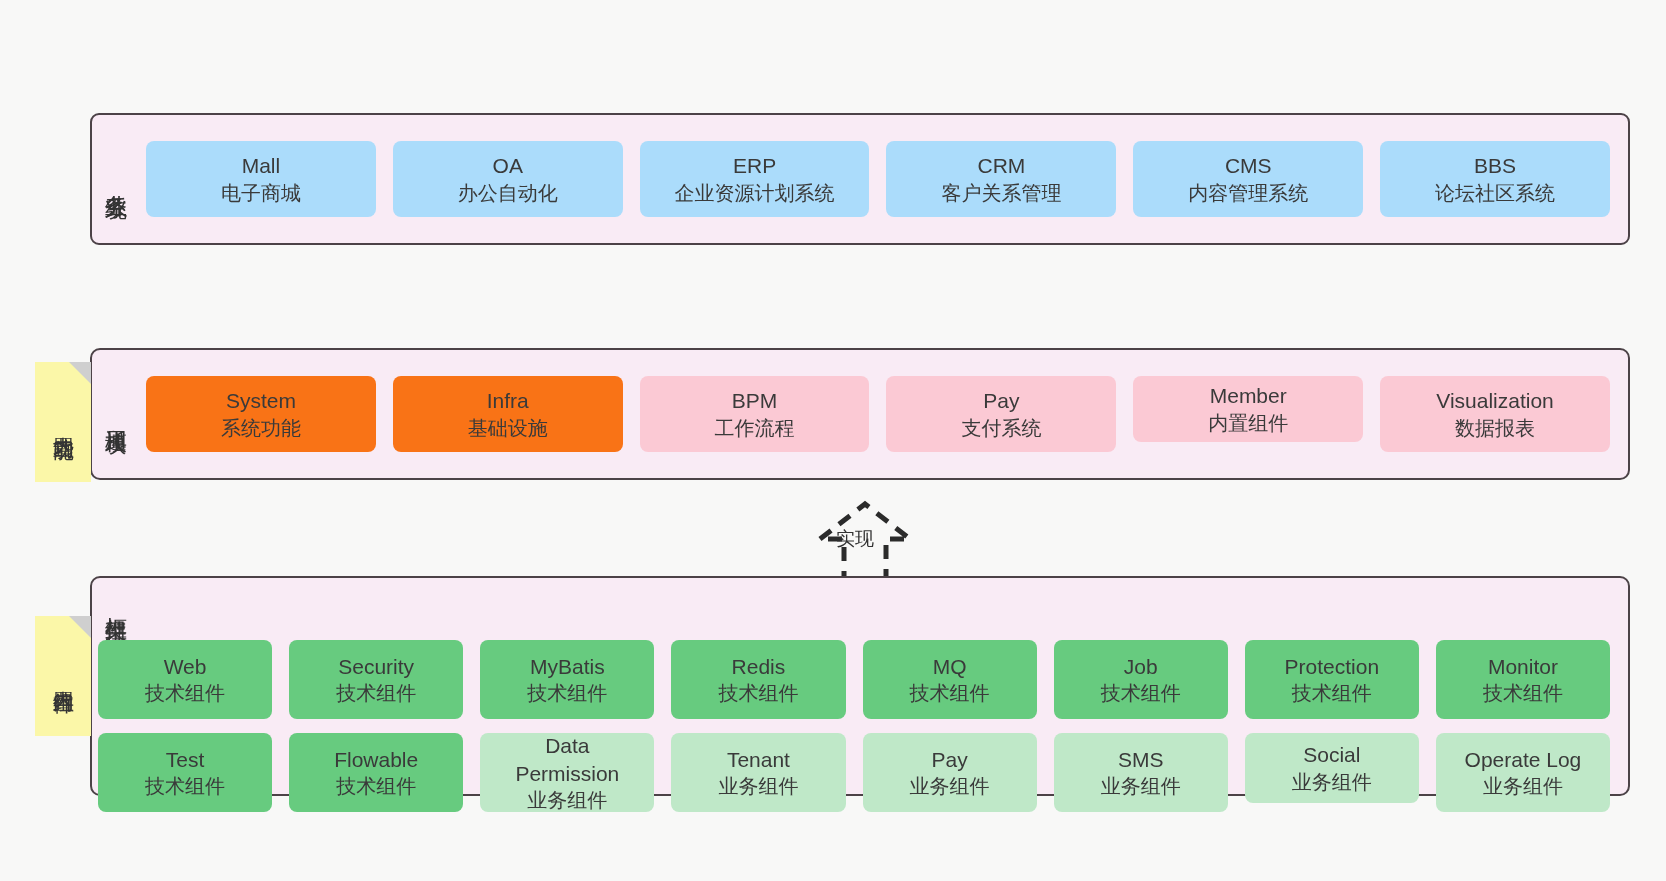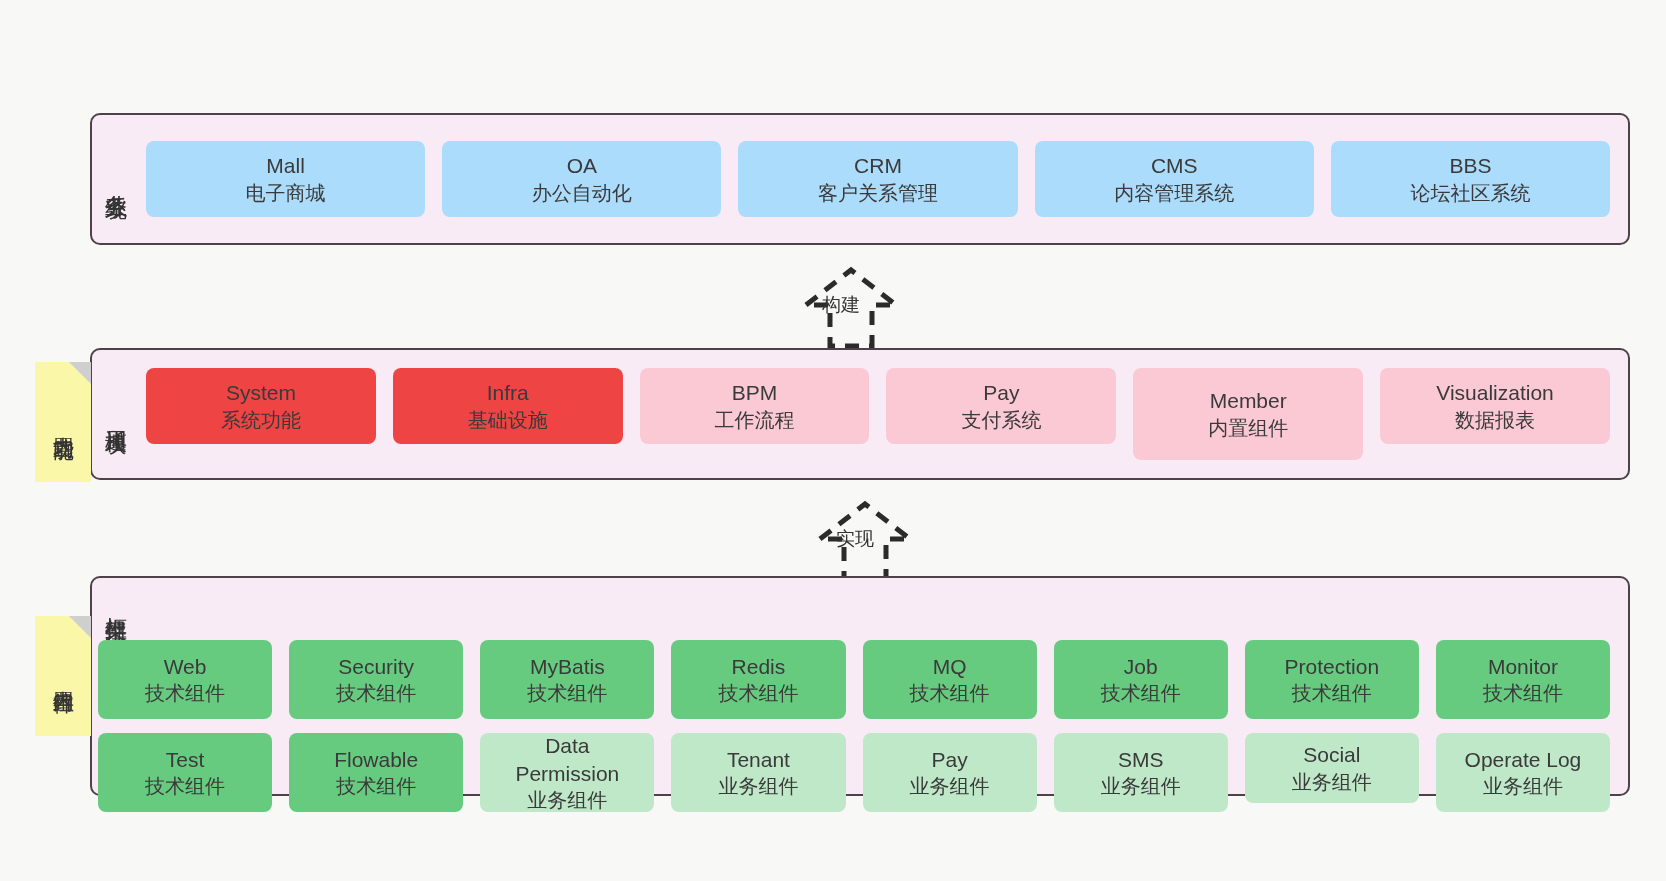--- a/index.html
+++ b/index.html
@@ -59,21 +59,21 @@
     text-align:center;
     line-height:1.3;
     box-sizing:border-box;
     padding:4px 6px;
   }
   .cell .en{font-size:21px;color:#3a3a3a;}
   .cell .cn{font-size:20px;color:#3a3a3a;}
 
   
   .c-blue{background:#abdcfb;}
-  .c-red{background:#ef4444;}
+  .c-red{background:#f97316;}
   .c-pink{background:#fbc9d4;}
   .c-green{background:#67cb7f;}
   .c-lgreen{background:#bfe8c8;}
 
   
   .sticky{
     position:absolute;
     background:#fbf7a8;
     width:56px;
     display:flex;
@@ -104,54 +104,52 @@
     color:#333;
     background:transparent;
     white-space:nowrap;
   }
 </style>
 </head>
 <body>
 
 <div class="stage">
 
-  <div class="layer" style="left:90px;top:113px;width:1540px;height:132px;">
+  <div class="layer" style="left:90px;top:113px;width:1540px;height:132px;border-radius:9px;">
     <div class="layer-title">业务系统</div>
     <div class="layer-body">
       <div class="row">
         <div class="cell c-blue" style="height:76px;">
           <span class="en">Mall</span>
           <span class="cn">电子商城</span>
         </div>
         <div class="cell c-blue" style="height:76px;">
           <span class="en">OA</span>
           <span class="cn">办公自动化</span>
         </div>
         <div class="cell c-blue" style="height:76px;">
+          <span class="en">ERP</span>
+          <span class="cn">企业资源计划系统</span>
+        </div>
+        <div class="cell c-blue" style="height:76px;">
           <span class="en">CRM</span>
           <span class="cn">客户关系管理</span>
         </div>
         <div class="cell c-blue" style="height:76px;">
           <span class="en">CMS</span>
           <span class="cn">内容管理系统</span>
         </div>
         <div class="cell c-blue" style="height:76px;">
           <span class="en">BBS</span>
           <span class="cn">论坛社区系统</span>
         </div>
       </div>
     </div>
   </div>
 
-  <div class="conn" style="left:756px;top:258px;width:190px;height:92px;">
-    <svg width="190" height="92" viewBox="0 0 190 92">
-      <path d="M 50 47 L 95 12 L 140 47 L 116 47 L 116 88 L 74 88 L 74 47 Z" fill="none" stroke="#2b2b2b" stroke-width="5" stroke-dasharray="14,10" stroke-linejoin="miter"></path>
-    </svg>
-    <span class="lbl" style="left:66px;top:34px;">构建</span>
-  </div>
 
   <div class="sticky" style="left:35px;top:362px;height:120px;">
     <span class="fold"></span>
     <span>内置功能</span>
   </div>
 
   <div class="layer" style="left:90px;top:348px;width:1540px;height:132px;">
     <div class="layer-title">通用模块</div>
     <div class="layer-body">
       <div class="row">
@@ -164,21 +162,21 @@
           <span class="cn">基础设施</span>
         </div>
         <div class="cell c-pink" style="height:76px;">
           <span class="en">BPM</span>
           <span class="cn">工作流程</span>
         </div>
         <div class="cell c-pink" style="height:76px;">
           <span class="en">Pay</span>
           <span class="cn">支付系统</span>
         </div>
-        <div class="cell c-pink" style="height:92px;">
+        <div class="cell c-pink" style="height:66px;">
           <span class="en">Member</span>
           <span class="cn">内置组件</span>
         </div>
         <div class="cell c-pink" style="height:76px;">
           <span class="en">Visualization</span>
           <span class="cn">数据报表</span>
         </div>
       </div>
     </div>
   </div>

